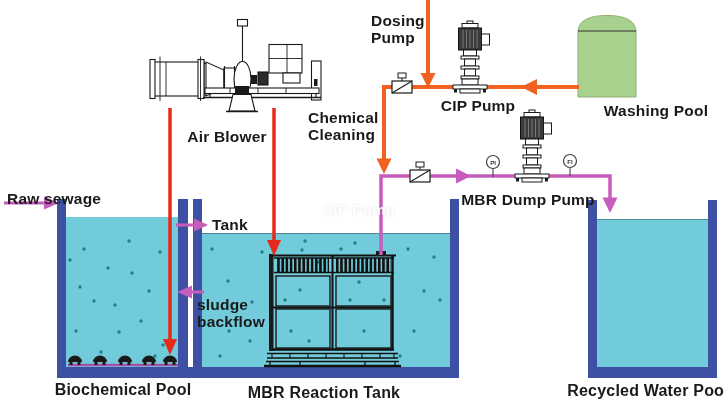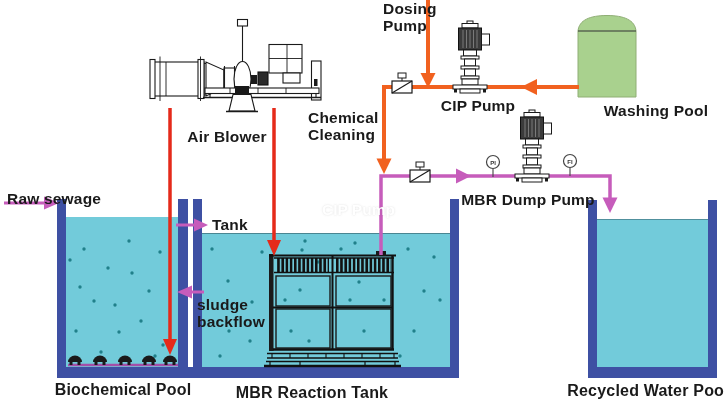--- a/index.html
+++ b/index.html
@@ -284,35 +284,35 @@
 
 <div class="label" style="left:212px;top:216px;">Tank</div>
 
 <div class="label" style="left:197px;top:280px;margin-top:16px;">
   <span>sludge</span>
   <span>backflow</span>
 </div>
 
 <div class="label ctr" style="left:227px;top:128px;">Air Blower</div>
 
-<div class="label" style="left:371px;top:0;margin-left:12px;">
+<div class="label" style="left:371px;top:12px;">
   <span>Dosing</span>
   <span>Pump</span>
 </div>
 
 <div class="label" style="left:308px;top:109px;">
   <span>Chemical</span>
   <span>Cleaning</span>
 </div>
 
 <div class="label ctr" style="left:478px;top:97px;">CIP Pump</div>
 
 <div class="label ctr" style="left:617px;top:102px;margin-left:39px;">Washing Pool</div>
 
 <div class="label ctr" style="left:528px;top:183px;margin-top:8px;">MBR Dump Pump</div>
 
 <div class="label ctr big" style="left:123px;top:381px;">Biochemical Pool</div>
 
-<div class="label ctr big" style="left:312px;top:384px;text-align:right;">MBR Reaction Tank</div>
+<div class="label ctr big" style="left:324px;top:384px;text-align:right;">MBR Reaction Tank</div>
 
 <div class="label ctr big" style="left:648px;top:382px;">Recycled Water Pool</div>
 
 </div>
 
 </body></html>

